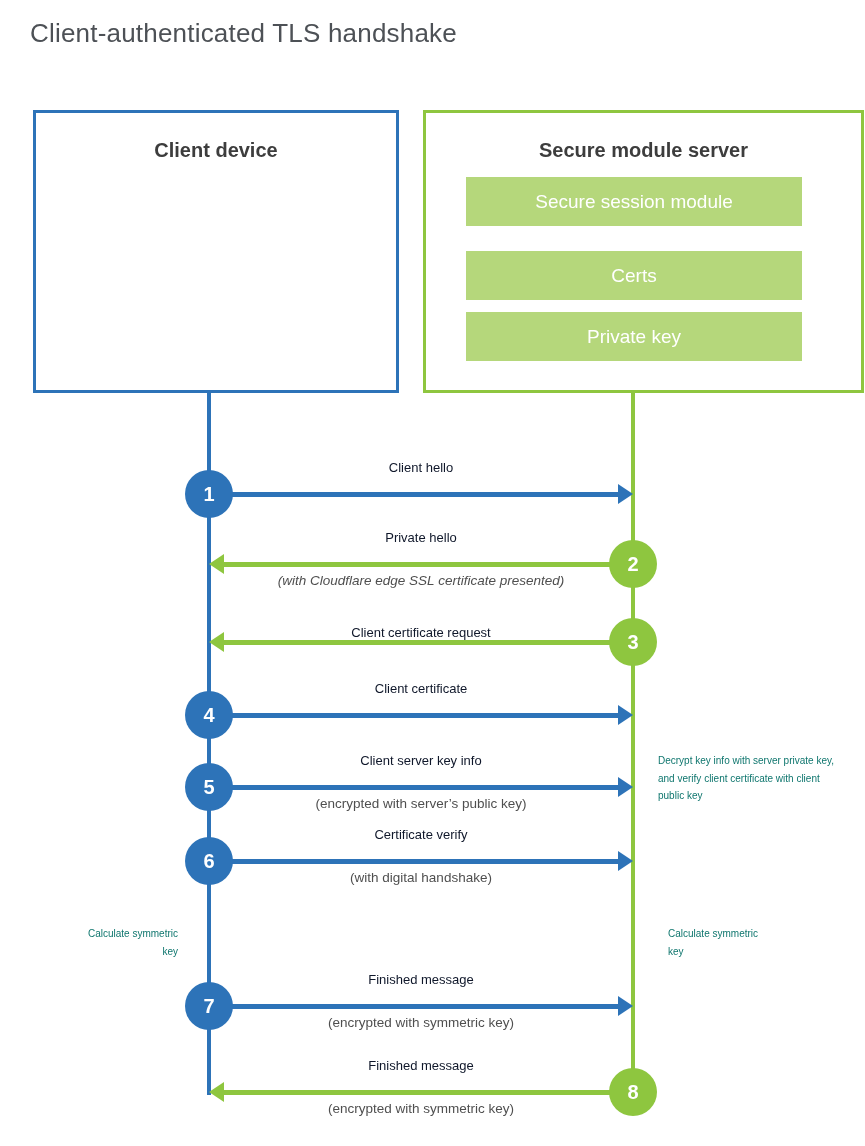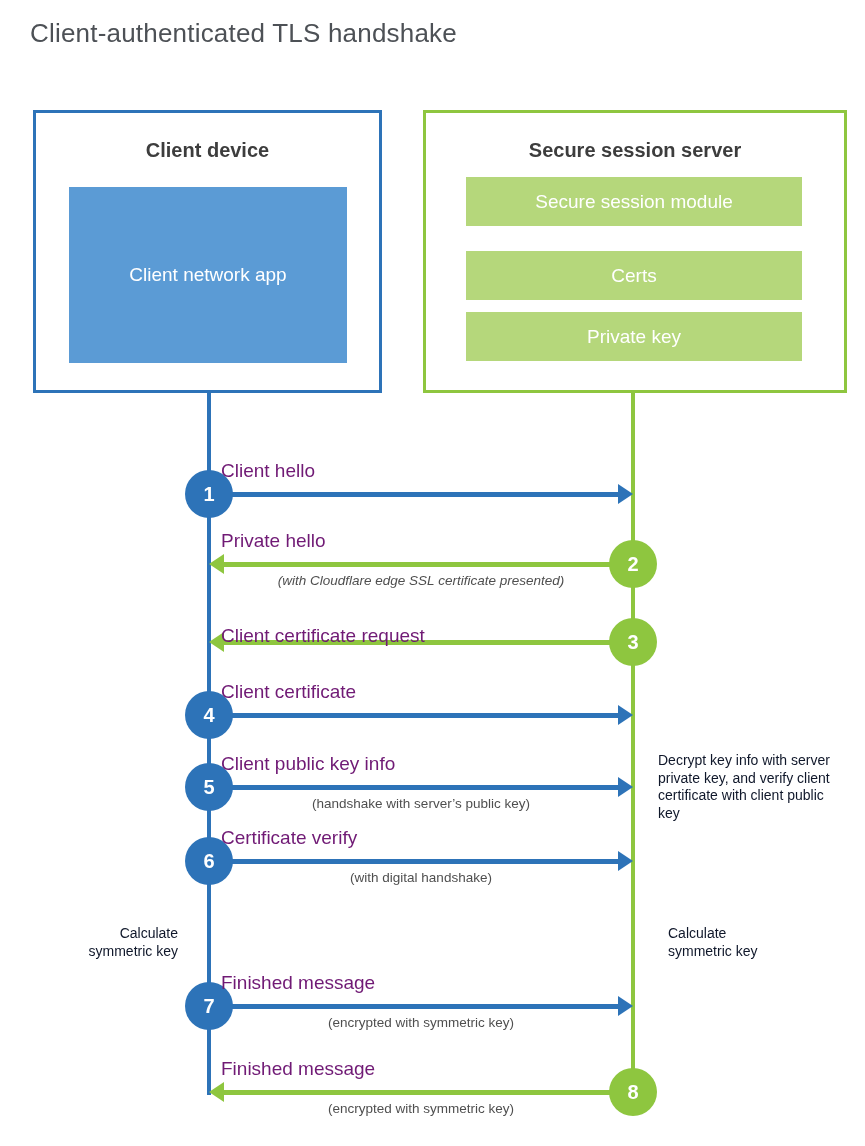--- a/index.html
+++ b/index.html
@@ -19,20 +19,21 @@
     color: #4d5156;
     letter-spacing: 0.2px;
   }
   
   .actor-box {
     position: absolute;
     top: 110px;
     height: 277px;
     background: #ffffff;
     box-sizing: content-box;
+    padding-left: 17px;
   }
   .client-box { left: 33px;  width: 343px; border: 3px solid #2d73b8; }
   .server-box { left: 423px; width: 418px; border: 3px solid #8ec63f; }
   .actor-title {
     position: absolute;
     left: 0; right: 0; top: 26px;
     text-align: center;
     font-size: 20px;
     font-weight: 700;
     color: #3d3d3d;
@@ -89,57 +90,55 @@
     border-left: 15px solid #2d73b8;
   }
   .arrow-head.left {
     border-top: 10px solid transparent;
     border-bottom: 10px solid transparent;
     border-right: 15px solid #8ec63f;
   }
   .step-label {
     position: absolute;
     left: 221px; width: 400px;
-    font-size: 19px;
-    color: #701a75;
+    text-align: center;
+    font-size: 13px;
+    color: #0f172a;
   }
   .step-sublabel {
     position: absolute;
     left: 221px; width: 400px;
     text-align: center;
     font-size: 13.5px;
     color: #4f4f4f;
   }
   
   .note {
     position: absolute;
-    font-size: 14px;
+    font-size: 10px;
     line-height: 17.5px;
-    color: #0f172a;
+    color: #0f766e;
   }
   .note.decrypt  { left: 658px; top: 752px; width: 180px; text-align: left; }
   .note.calc-left  { left: 76px;  top: 925px; width: 102px; text-align: right; }
   .note.calc-right { left: 668px; top: 925px; width: 102px; text-align: left; }
 </style>
 </head>
 <body>
 
 <div class="canvas">
 
   <div class="page-title">Client-authenticated TLS handshake</div>
 
   <div class="actor-box client-box">
     <div class="actor-title">Client device</div>
-    <div class="app-box">
-      <div class="app-box-label">Client network app</div>
-    </div>
   </div>
 
   <div class="actor-box server-box">
-    <div class="actor-title">Secure session server</div>
+    <div class="actor-title">Secure module server</div>
     <div class="server-bar bar-0">Secure session module</div>
     <div class="server-bar bar-2">Private key</div>
     <div class="server-bar bar-1">Certs</div>
   </div>
 
   <div class="vline blue"></div>
   <div class="vline green"></div>
 
   <div id="steps">
       <div class="step">
@@ -167,22 +166,22 @@
     <div class="arrow-line blue" style="left: 231px; width: 387px; top: 713px;"></div>
     <div class="arrow-head right" style="left: 618px; top: 705px;"></div>
     <div class="step-circle blue" style="left: 185px; top: 691px;">4</div>
     <div class="step-label" style="top: 681px;">Client certificate</div>
 
   </div>
       <div class="step">
     <div class="arrow-line blue" style="left: 231px; width: 387px; top: 785px;"></div>
     <div class="arrow-head right" style="left: 618px; top: 777px;"></div>
     <div class="step-circle blue" style="left: 185px; top: 763px;">5</div>
-    <div class="step-label" style="top: 753px;">Client public key info</div>
-    <div class="step-sublabel" style="top: 796px;">(handshake with server’s public key)</div>
+    <div class="step-label" style="top: 753px;">Client server key info</div>
+    <div class="step-sublabel" style="top: 796px;">(encrypted with server’s public key)</div>
   </div>
       <div class="step">
     <div class="arrow-line blue" style="left: 231px; width: 387px; top: 859px;"></div>
     <div class="arrow-head right" style="left: 618px; top: 851px;"></div>
     <div class="step-circle blue" style="left: 185px; top: 837px;">6</div>
     <div class="step-label" style="top: 827px;">Certificate verify</div>
     <div class="step-sublabel" style="top: 870px;">(with digital handshake)</div>
   </div>
       <div class="step">
     <div class="arrow-line blue" style="left: 231px; width: 387px; top: 1004px;"></div>

